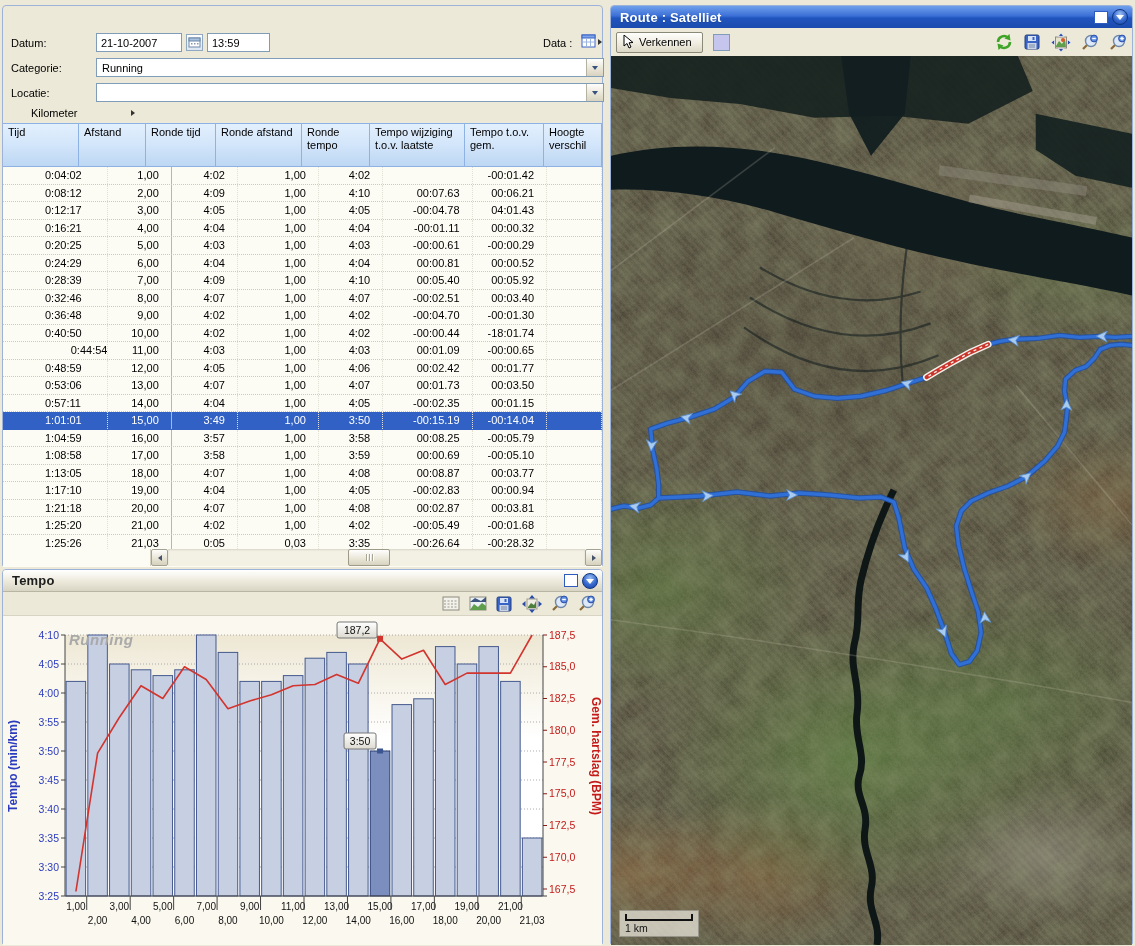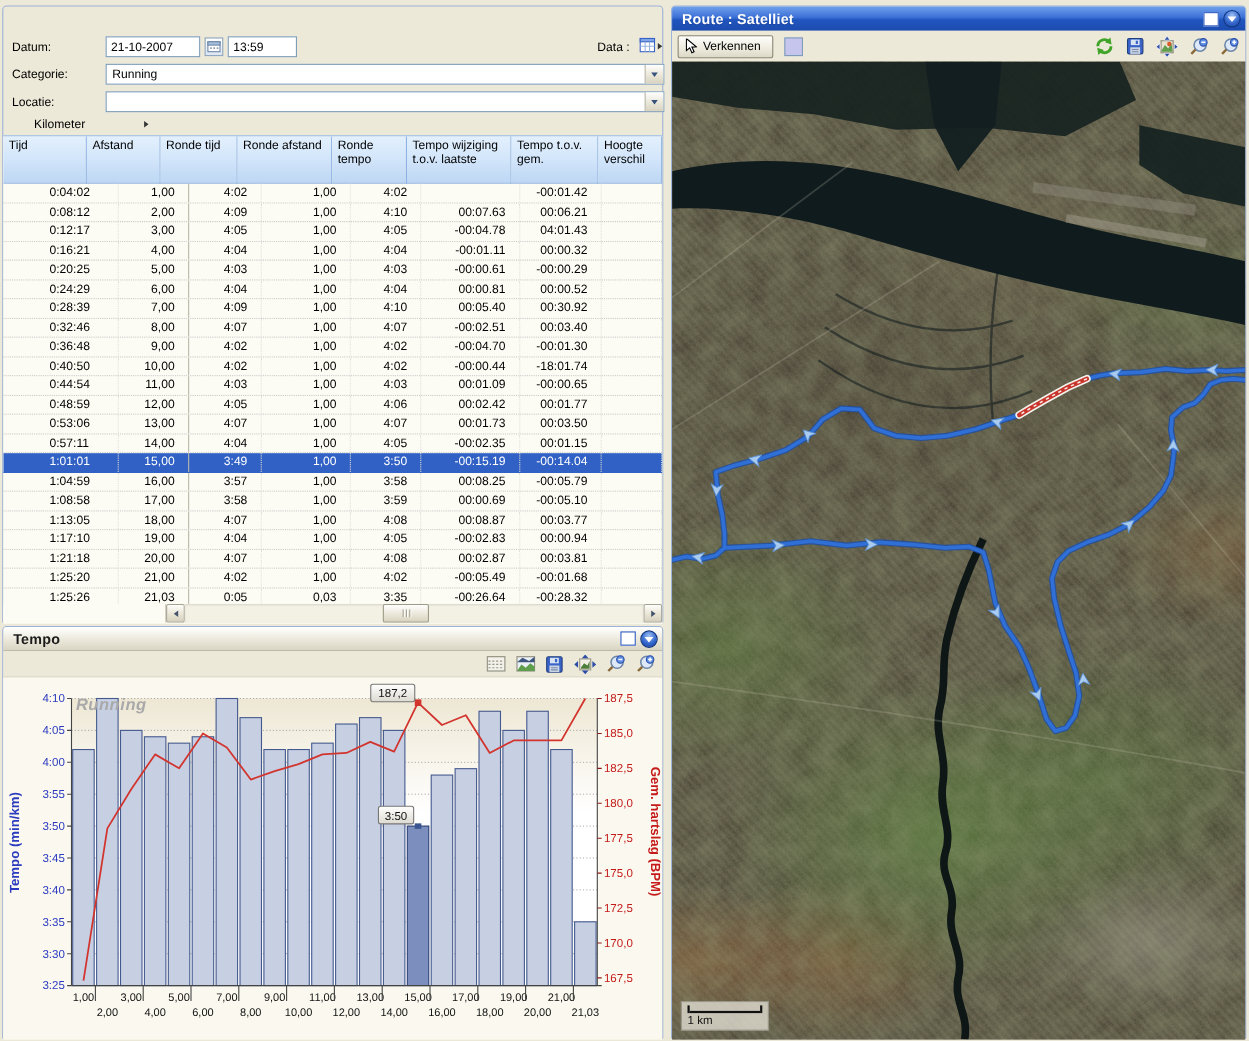--- a/index.html
+++ b/index.html
@@ -201,21 +201,21 @@
             <div class="tcell num" style="width: 79px;">00:00.52</div>
             <div class="tcell num" style="width: 58px;"></div>
           </div>
           <div class="trow">
             <div class="tcell c0" style="width: 76px;">0:28:39</div>
             <div class="tcell num strong" style="width: 67px;">7,00</div>
             <div class="tcell num" style="width: 70px;">4:09</div>
             <div class="tcell num" style="width: 86px;">1,00</div>
             <div class="tcell num" style="width: 68px;">4:10</div>
             <div class="tcell num" style="width: 95px;">00:05.40</div>
-            <div class="tcell num" style="width: 79px;">00:30.92</div>
+            <div class="tcell num" style="width: 79px;">00:05.92</div>
             <div class="tcell num" style="width: 58px;"></div>
           </div>
           <div class="trow">
             <div class="tcell c0" style="width: 76px;">0:32:46</div>
             <div class="tcell num strong" style="width: 67px;">8,00</div>
             <div class="tcell num" style="width: 70px;">4:07</div>
             <div class="tcell num" style="width: 86px;">1,00</div>
             <div class="tcell num" style="width: 68px;">4:07</div>
             <div class="tcell num" style="width: 95px;">-00:02.51</div>
             <div class="tcell num" style="width: 79px;">00:03.40</div>
@@ -235,21 +235,21 @@
             <div class="tcell c0" style="width: 76px;">0:40:50</div>
             <div class="tcell num strong" style="width: 67px;">10,00</div>
             <div class="tcell num" style="width: 70px;">4:02</div>
             <div class="tcell num" style="width: 86px;">1,00</div>
             <div class="tcell num" style="width: 68px;">4:02</div>
             <div class="tcell num" style="width: 95px;">-00:00.44</div>
             <div class="tcell num" style="width: 79px;">-18:01.74</div>
             <div class="tcell num" style="width: 58px;"></div>
           </div>
           <div class="trow">
-            <div class="tcell c0" style="width: 76px;">0:44:54</div>
+            <div class="tcell c0" style="width: 76px; text-align: right;">0:44:54</div>
             <div class="tcell num strong" style="width: 67px;">11,00</div>
             <div class="tcell num" style="width: 70px;">4:03</div>
             <div class="tcell num" style="width: 86px;">1,00</div>
             <div class="tcell num" style="width: 68px;">4:03</div>
             <div class="tcell num" style="width: 95px;">00:01.09</div>
             <div class="tcell num" style="width: 79px;">-00:00.65</div>
             <div class="tcell num" style="width: 58px;"></div>
           </div>
           <div class="trow">
             <div class="tcell c0" style="width: 76px;">0:48:59</div>

